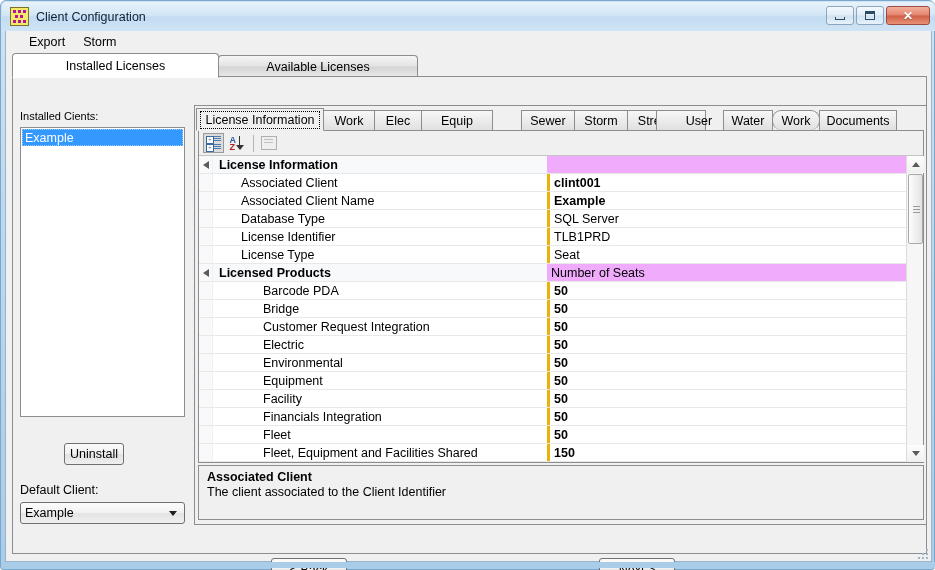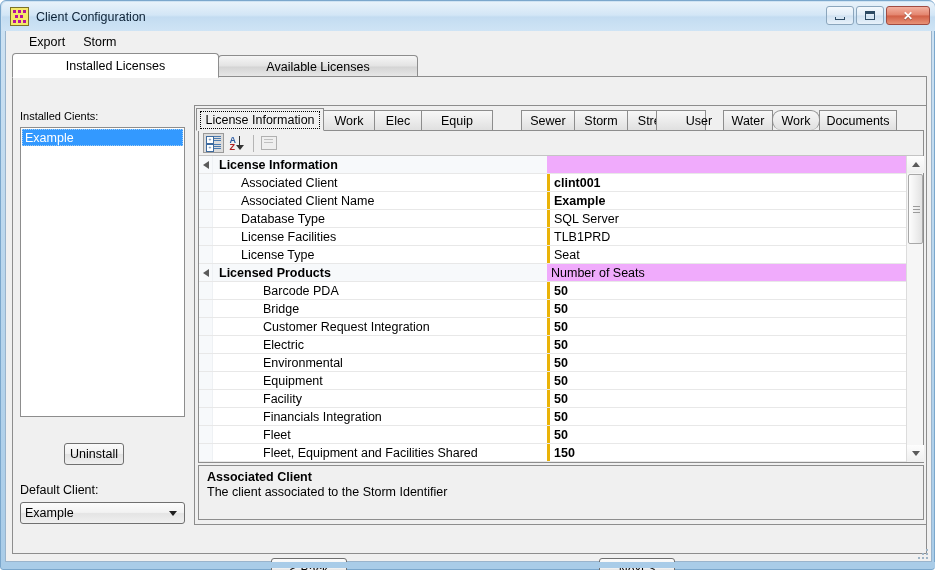--- a/index.html
+++ b/index.html
@@ -667,21 +667,21 @@
               <div class="gname">Associated Client Name</div>
               <div class="gval bold">Example</div>
             </div>
             <div class="grow indent1">
               <div class="gutter"></div>
               <div class="gname">Database Type</div>
               <div class="gval">SQL Server</div>
             </div>
             <div class="grow indent1">
               <div class="gutter"></div>
-              <div class="gname">License Facilities</div>
+              <div class="gname">License Identifier</div>
               <div class="gval">TLB1PRD</div>
             </div>
             <div class="grow indent1">
               <div class="gutter"></div>
               <div class="gname">License Type</div>
               <div class="gval">Seat</div>
             </div>
             <div class="grow category">
               <div class="gutter">
                 <div class="expander"></div>
@@ -748,21 +748,21 @@
         </div>
         <div id="sthumb"></div>
         <div class="sbtn down">
           <div class="sarrow-down"></div>
         </div>
       </div>
     </div>
 
     <div id="desc-pane">
       <div id="desc-title">Associated Client</div>
-      <div id="desc-body">The client associated to the Storm Identifier</div>
+      <div id="desc-body">The client associated to the Client Identifier</div>
     </div>
 
     <div class="navbtn" id="back-btn">
       <span>&lt; Back</span>
     </div>
     <div class="navbtn" id="next-btn">
       <span>Next &gt;</span>
     </div>
   </div>
 

